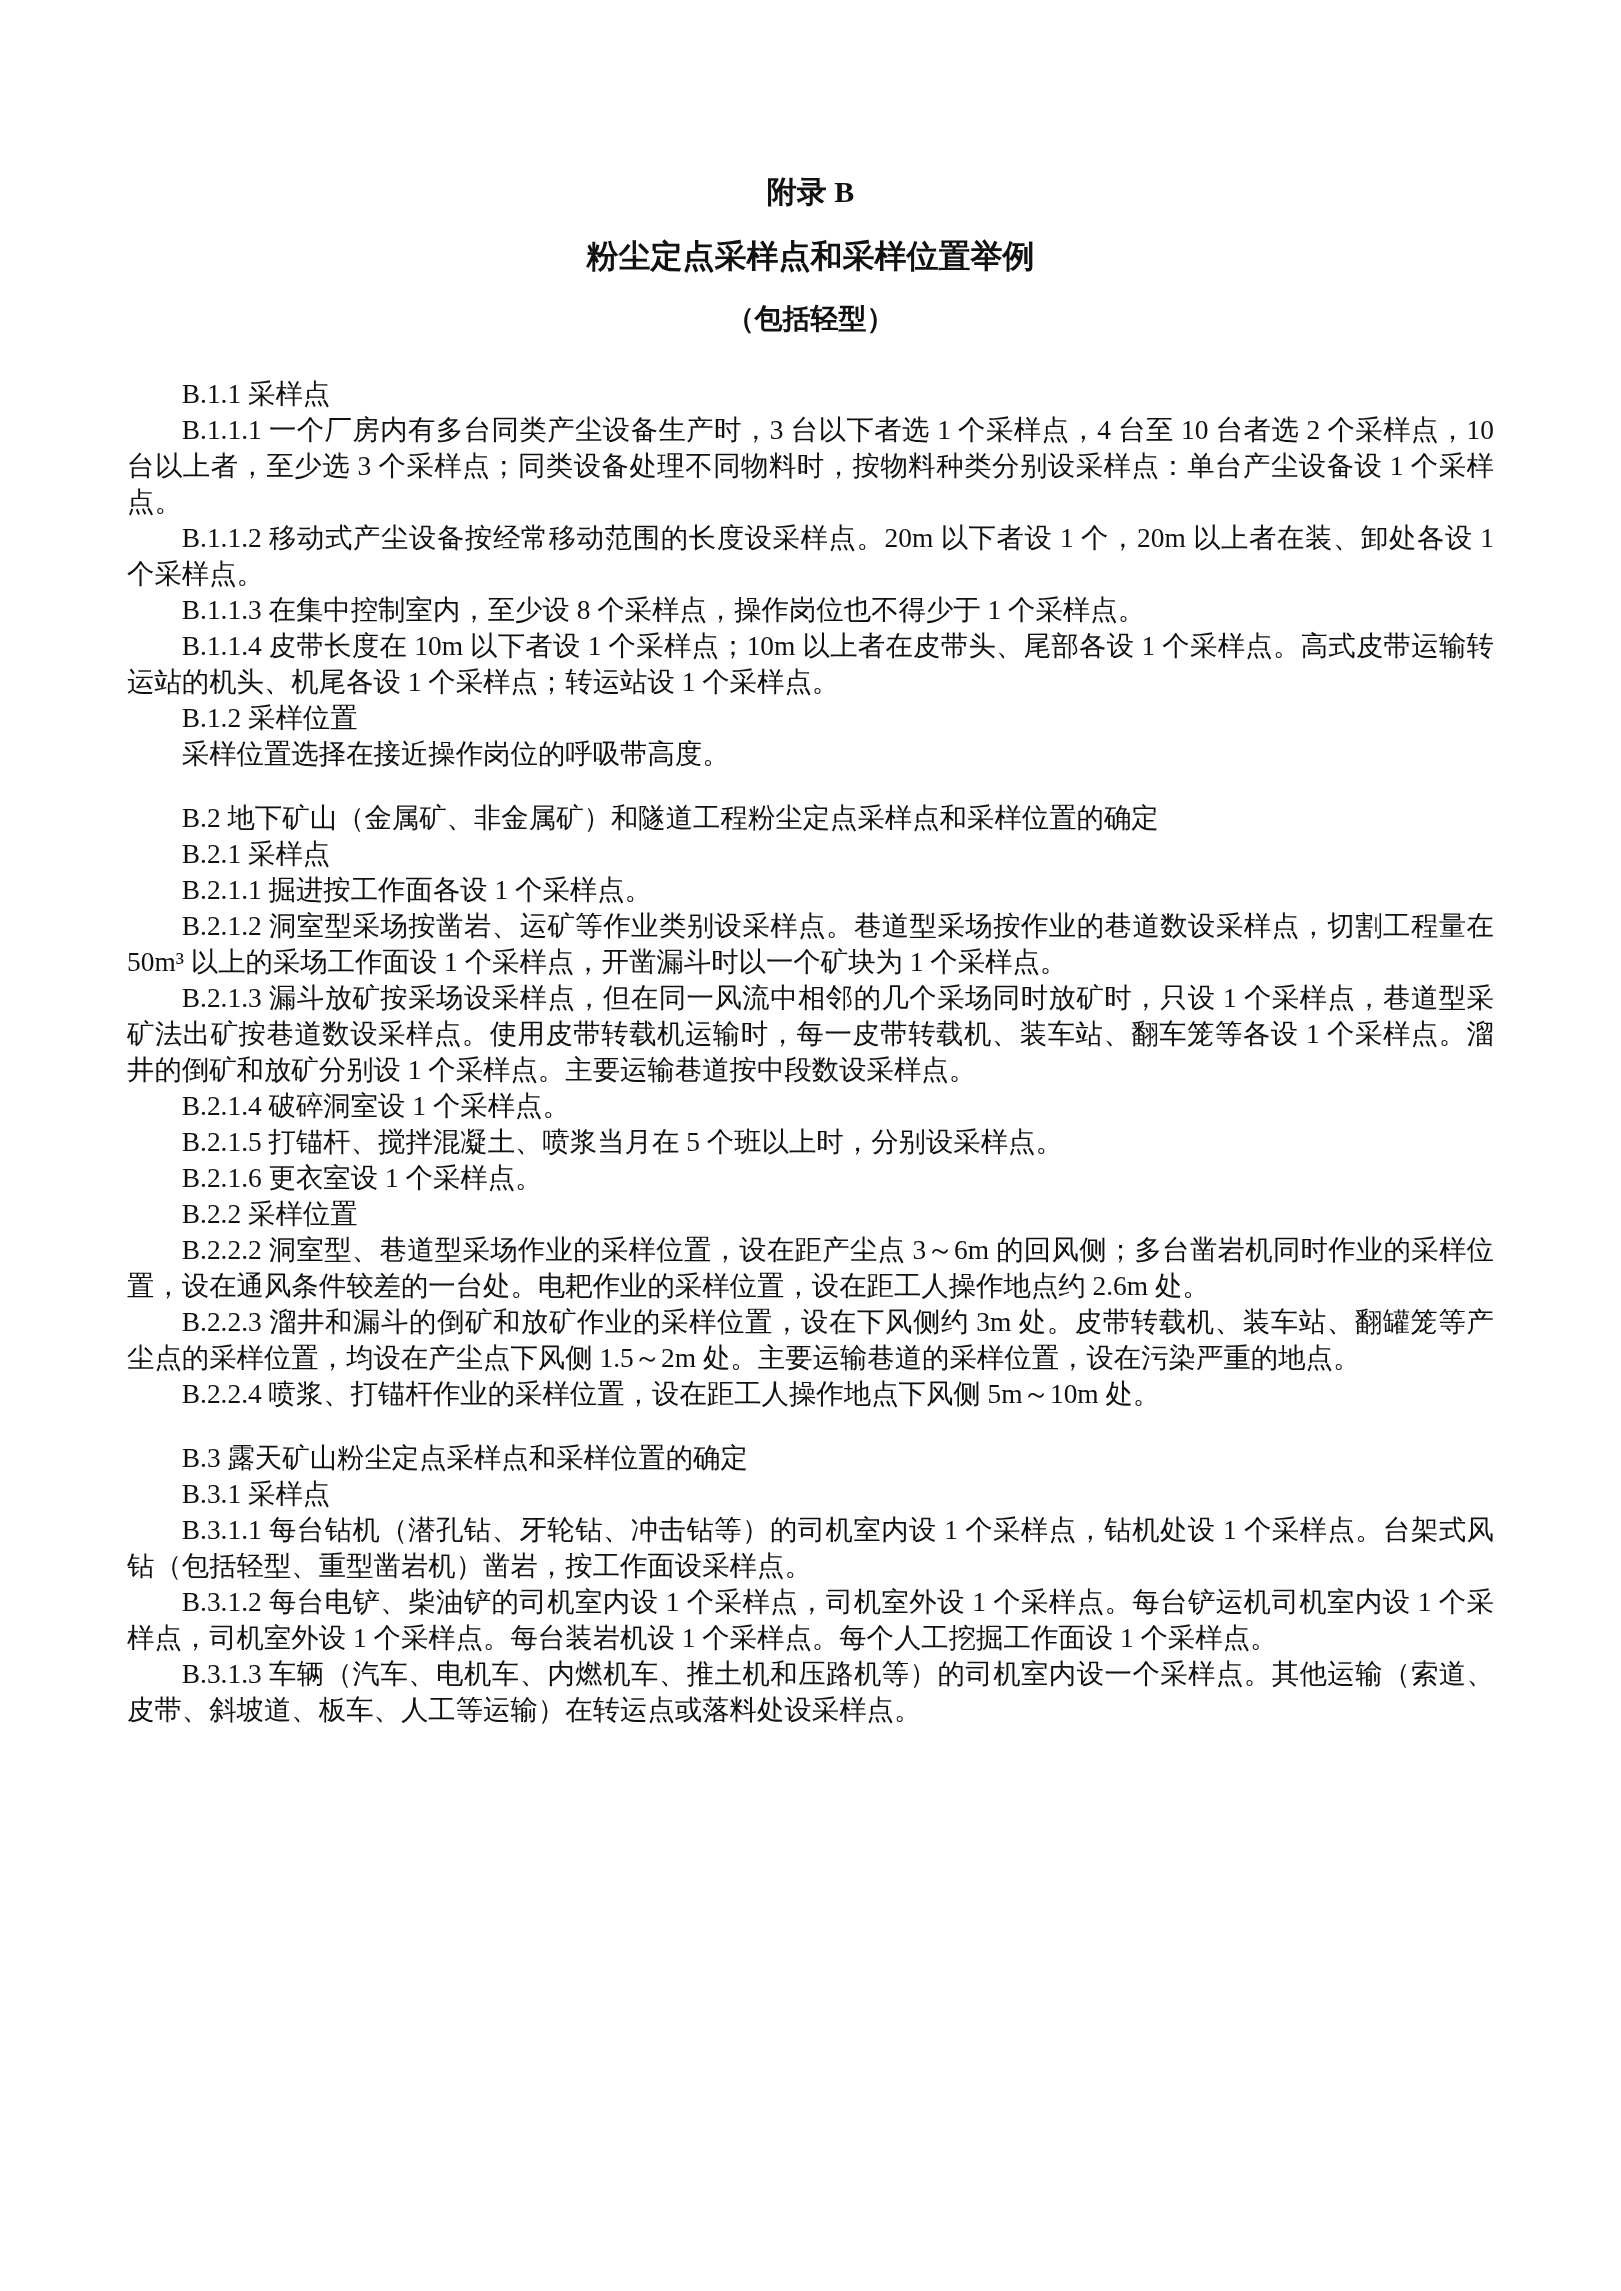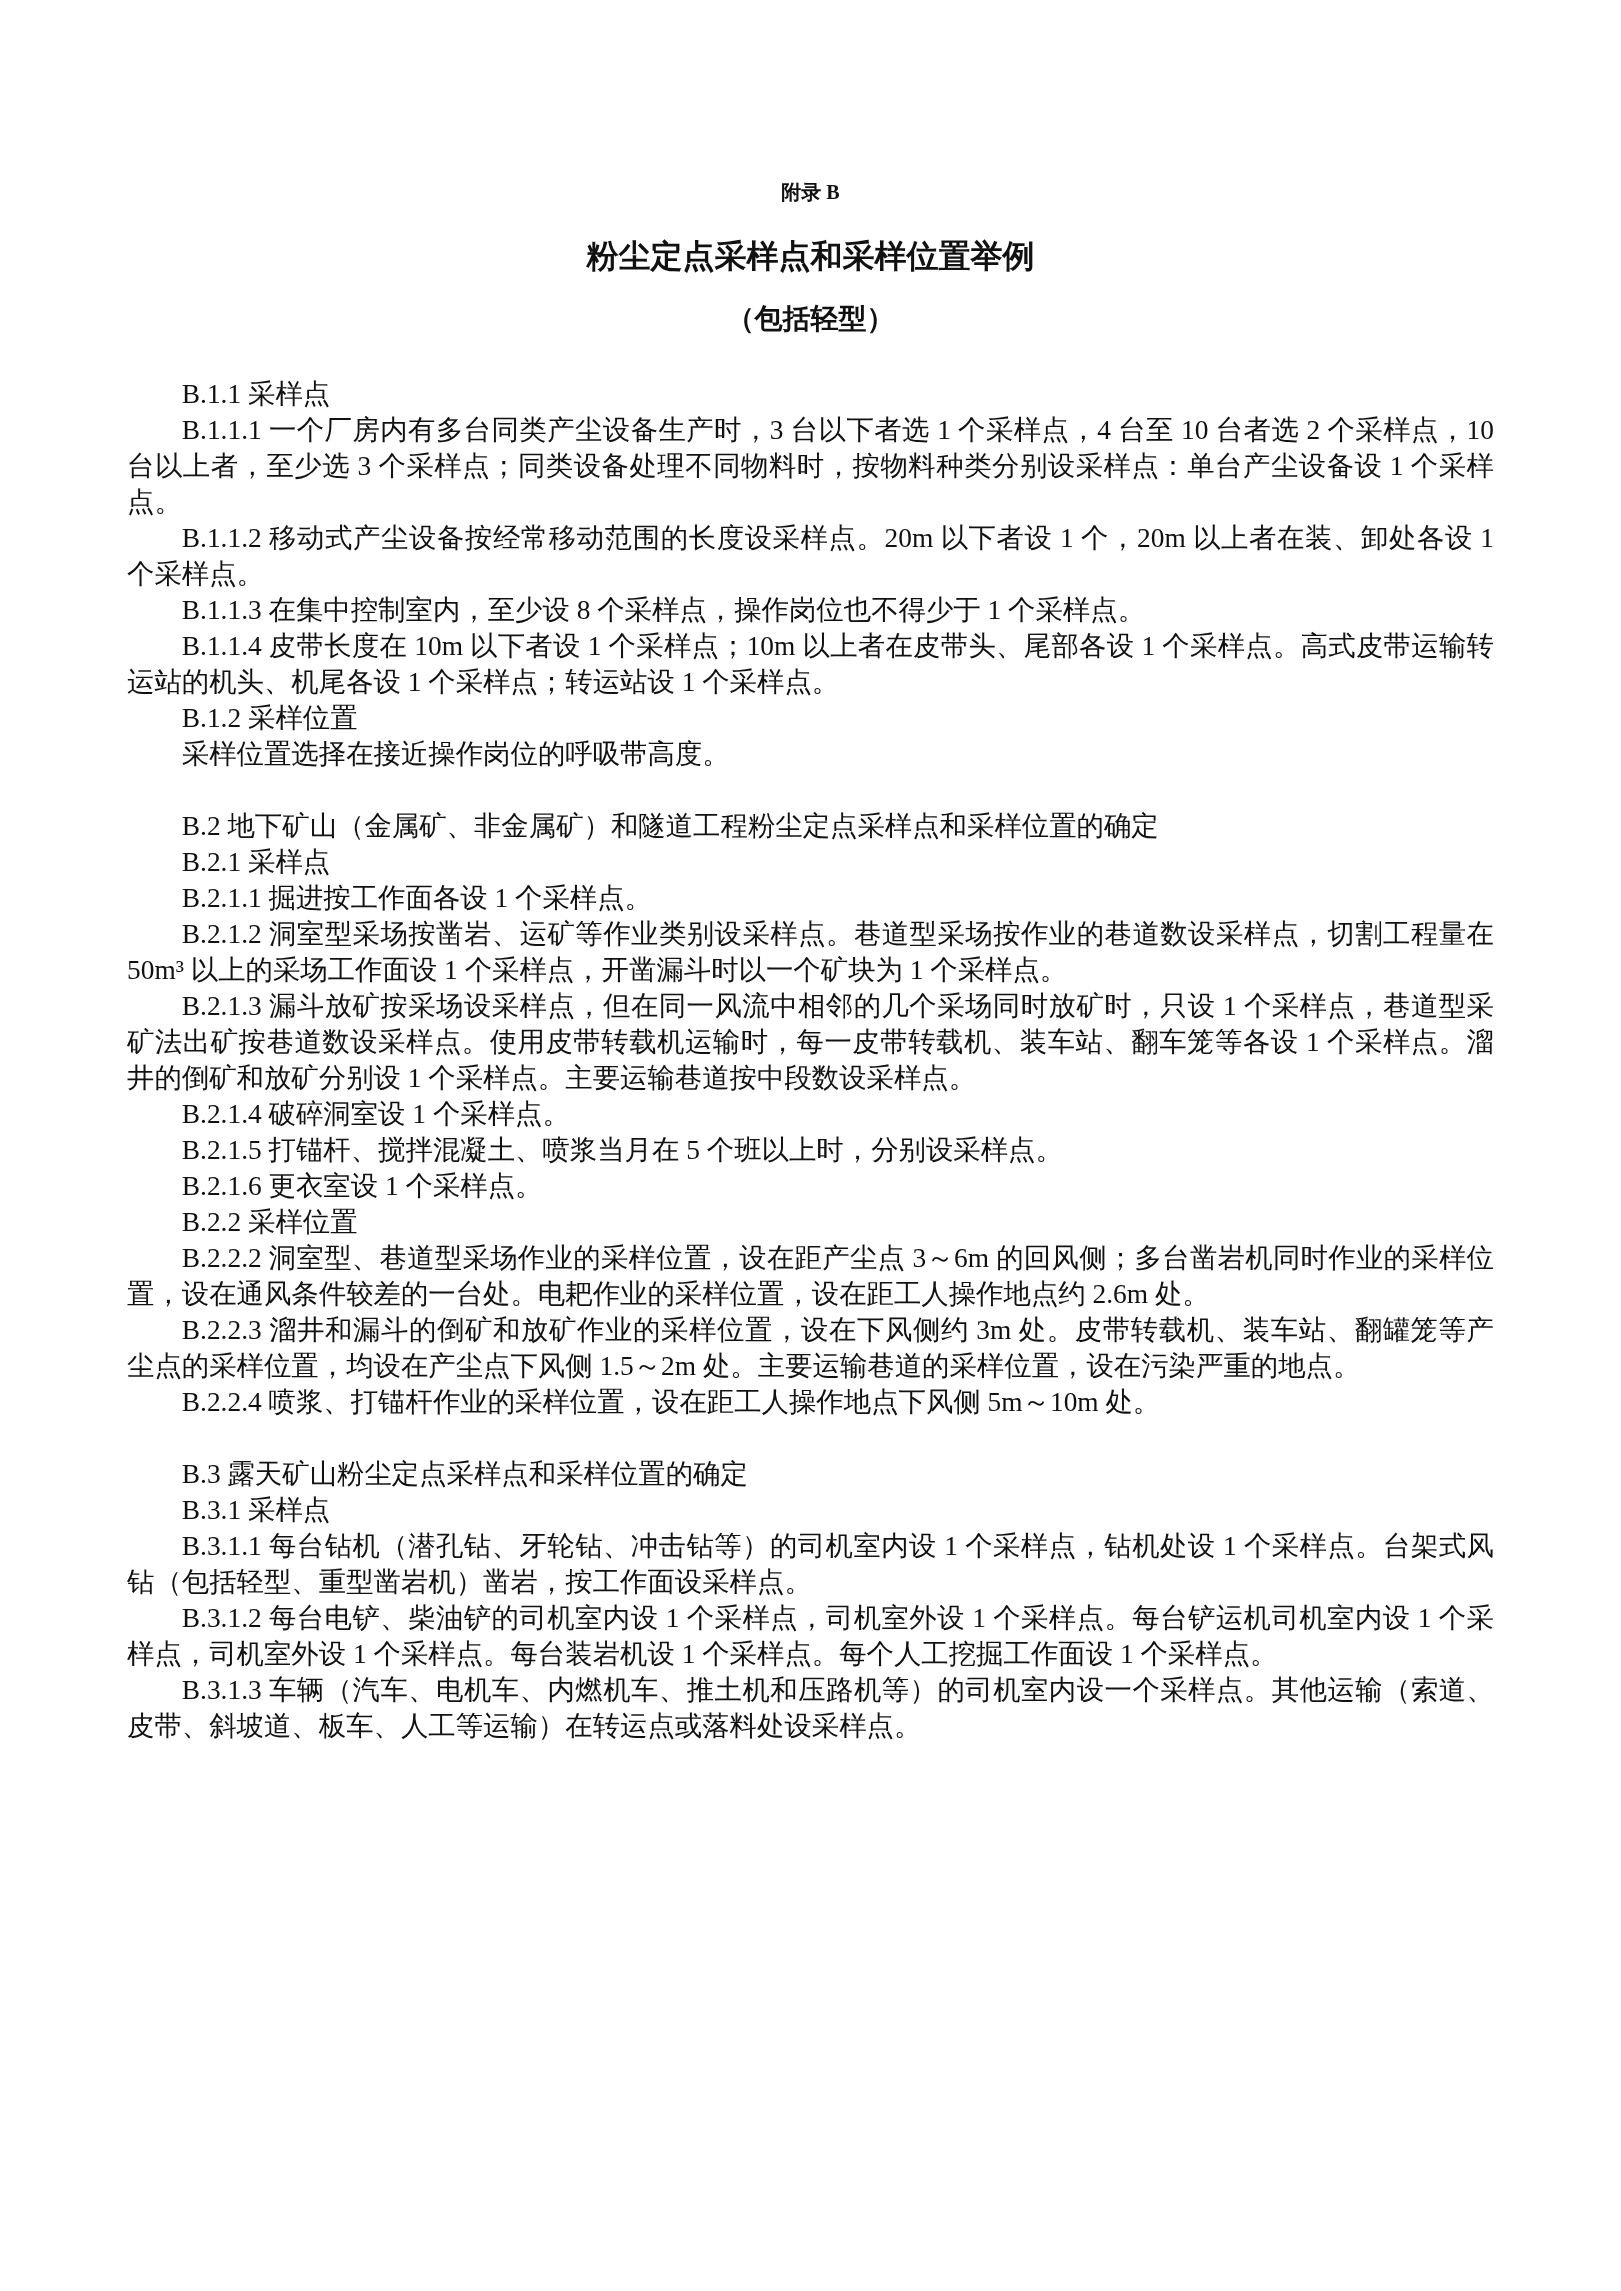--- a/index.html
+++ b/index.html
@@ -21,36 +21,36 @@
     color: #111111;
     font-family: "Liberation Serif", "DejaVu Serif", serif;
     font-size: 27.4px;
     line-height: 36px;
   }
   .titles {
     text-align: center;
     font-weight: 700;
   }
   .titles .t1 {
-    font-size: 20px;
+    font-size: 30px;
     margin: 0 0 28px 0;
   }
   .titles .t2 {
     font-size: 32px;
     margin: 0 0 26.5px 0;
   }
   .titles .t3 {
     font-size: 28px;
     margin: 0 0 39px 0;
   }
   .section {
     margin: 0;
   }
   .section + .section {
-    margin-top: 36px;
+    margin-top: 28px;
   }
   .para {
     margin: 0;
     text-indent: 2em;
     text-align: justify;
     word-break: break-all;
   }
 </style>
 </head>
 <body>

